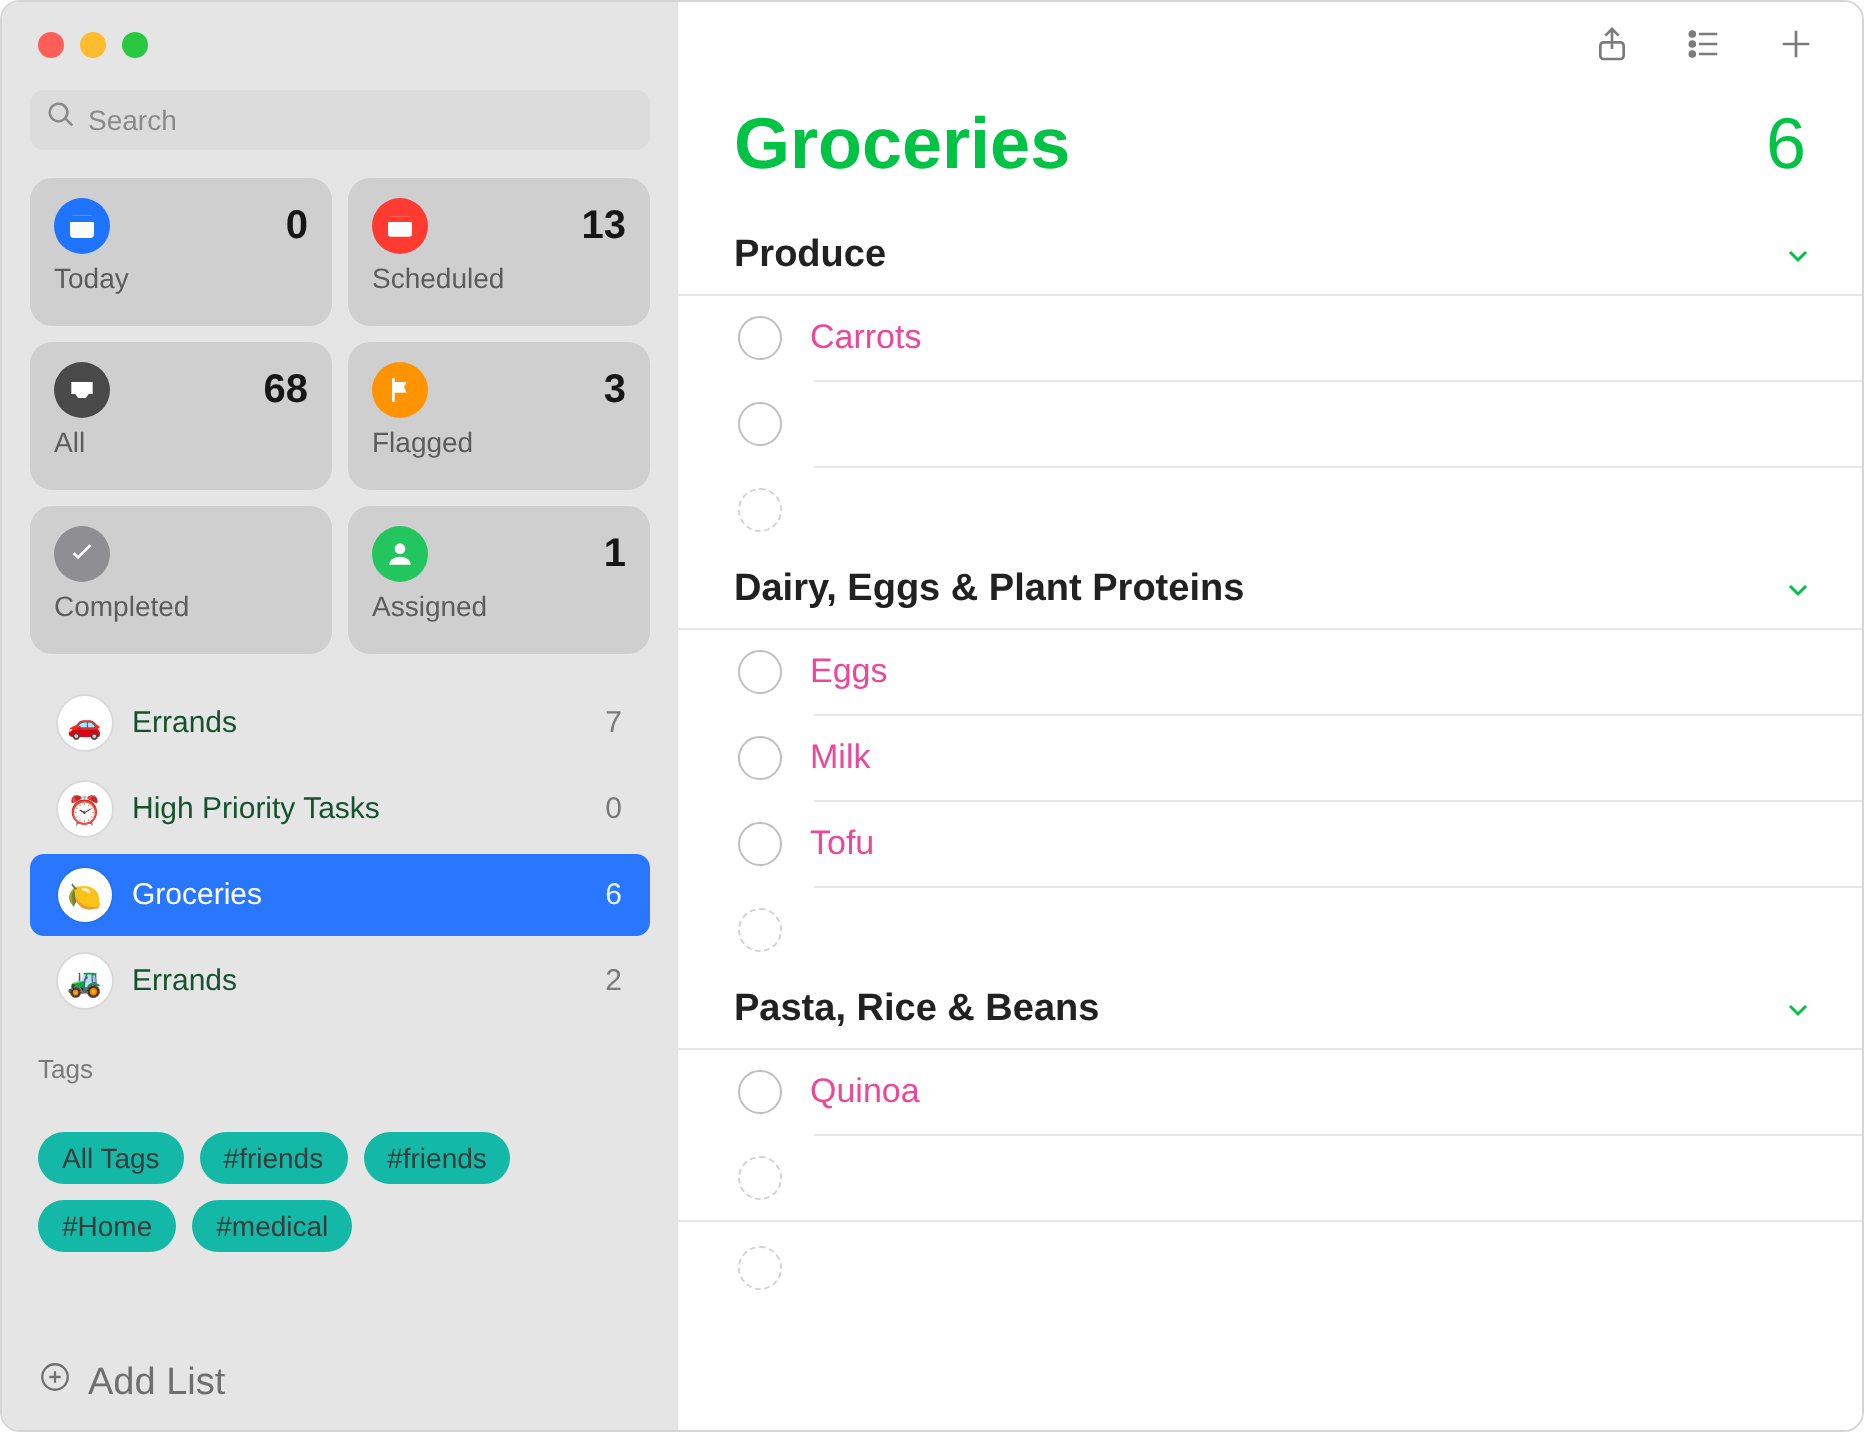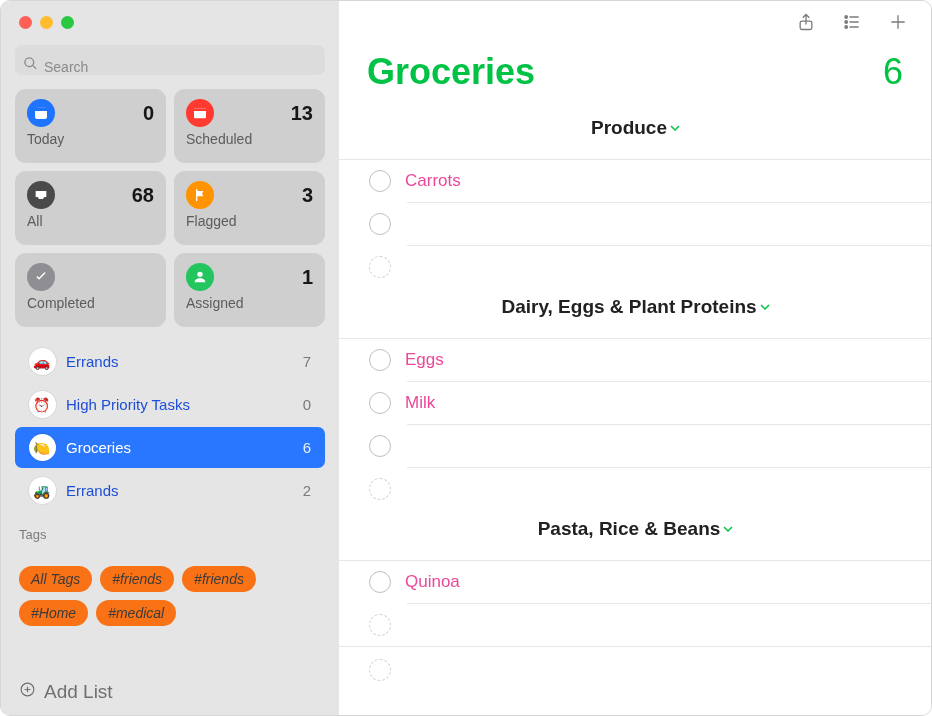--- a/index.html
+++ b/index.html
@@ -22,21 +22,21 @@
   display: flex;
   flex-direction: column;
   padding-bottom: 0;
 }
 .traffic-lights { display: flex; gap: 8px; padding: 15px 0 10px 18px; }
 .traffic-lights span { width: 13px; height: 13px; border-radius: 50%; display: inline-block; }
 .tl-red { background:#ff5f57; } .tl-yellow { background:#febc2e; } .tl-green { background:#28c840; }
 
 .search-wrap { padding: 6px 14px 14px 14px; }
 .search {
-  display:flex; align-items:flex-end; gap:6px;
+  display:flex; align-items:center; gap:6px;
   background:#dcdcdc; border-radius:7px; height:30px; padding:0 8px;
   color:#8a8a8a;
 }
 .search svg { width:15px; height:15px; fill:#8a8a8a; }
 .search input {
   border:none; background:transparent; outline:none; flex:1;
   font-size:14px; color:#333;
 }
 .search input::placeholder { color:#8a8a8a; }
 
@@ -63,54 +63,54 @@
 .list-item {
   display:flex; align-items:center; gap:10px; padding:7px 14px;
   border-radius:7px; margin:2px 8px; cursor:pointer;
 }
 .list-item.selected { background:#2a77ff; color:#fff; }
 .list-item .list-icon {
   width:27px; height:27px; border-radius:50%; background:#fff;
   display:flex; align-items:center; justify-content:center; font-size:14px;
   box-shadow:0 0 0 1px rgba(0,0,0,0.05);
 }
-.list-item .list-label { flex:1; font-size:15px; color:#1d4ed8; }
+.list-item .list-label { flex:1; font-size:15px; color:#14532d; }
 .list-item.selected .list-label { color:#fff; }
 .list-item .list-count { font-size:15px; color:#7a7a7a; }
 .list-item.selected .list-count { color:#e8f0ff; }
 
 
 .tags-sec { padding: 14px 18px 0 18px; }
 .tags-header { font-size:13px; color:#7a7a7a; margin-bottom:24px; font-weight:500;}
 .tag-row { display:flex; flex-wrap:wrap; gap:8px; }
 .tag-chip {
-  background:#f97316; border-radius:14px; padding:5px 12px;
-  font-size:14px; color:#3b3b3b; cursor:pointer;font-style:italic;
+  background:#14b8a6; border-radius:14px; padding:5px 12px;
+  font-size:14px; color:#3b3b3b; cursor:pointer;
 }
 
 .add-list {
   margin-top:auto; padding:12px 18px; display:flex; align-items:center; gap:8px;
   color:#6f6f6f; font-size:19px; cursor:pointer;
 }
 .add-list svg { width:17px; height:17px; fill:none; stroke:#6f6f6f; stroke-width:1.6; }
 
 
 .main { flex:1; background:#fff; display:flex; flex-direction:column; }
 .toolbar { display:flex; justify-content:flex-end; gap:24px; padding:12px 22px 4px; }
 .toolbar .btn { width:22px; height:22px; display:flex; align-items:center; justify-content:center; cursor:pointer;}
 .toolbar svg { width:20px; height:20px; fill:none; stroke:#7c7c7c; stroke-width:1.6; }
 
 .title-row { display:flex; align-items:center; justify-content:space-between; padding: 12px 28px 16px 28px; }
 .title { font-size:36px; font-weight:700; color:#00c244; }
 .title-count { font-size:36px; font-weight:500; color:#00c244; }
 
 .section { padding:0 0 0 0; }
 .section-header {
-  display:flex; align-items:center; justify-content:center;
-  padding: 8px 24px 20px 28px;
+  display:flex; align-items:center; justify-content:space-between;
+  padding: 8px 24px 8px 28px;
   border-bottom:1px solid #e7e7e7;
 }
 .section-header .name { font-size:19px; font-weight:700; color:#212121; }
 .section-header .chev { width:16px; height:16px; }
 .section-header .chev svg { width:16px;height:16px; fill:none; stroke:#00c244; stroke-width:2.2; }
 
 .reminder-row {
   display:flex; align-items:center; gap:14px;
   padding: 10px 24px 10px 30px;
 }
@@ -336,20 +336,21 @@
       <span class="text">Eggs</span>
     </div>
     <div class="divider"></div>
     <div class="reminder-row">
       <span class="circle"></span>
       <span class="text">Milk</span>
     </div>
     <div class="divider"></div>
     <div class="reminder-row">
       <span class="circle"></span>
+      <span class="text">Tofu</span>
     </div>
     <div class="divider"></div>
     <div class="reminder-row placeholder">
       <span class="circle"></span>
     </div>
   </div>
 
   <div class="section">
     <div class="section-header">
       <span class="name">Pasta, Rice &amp; Beans</span>

